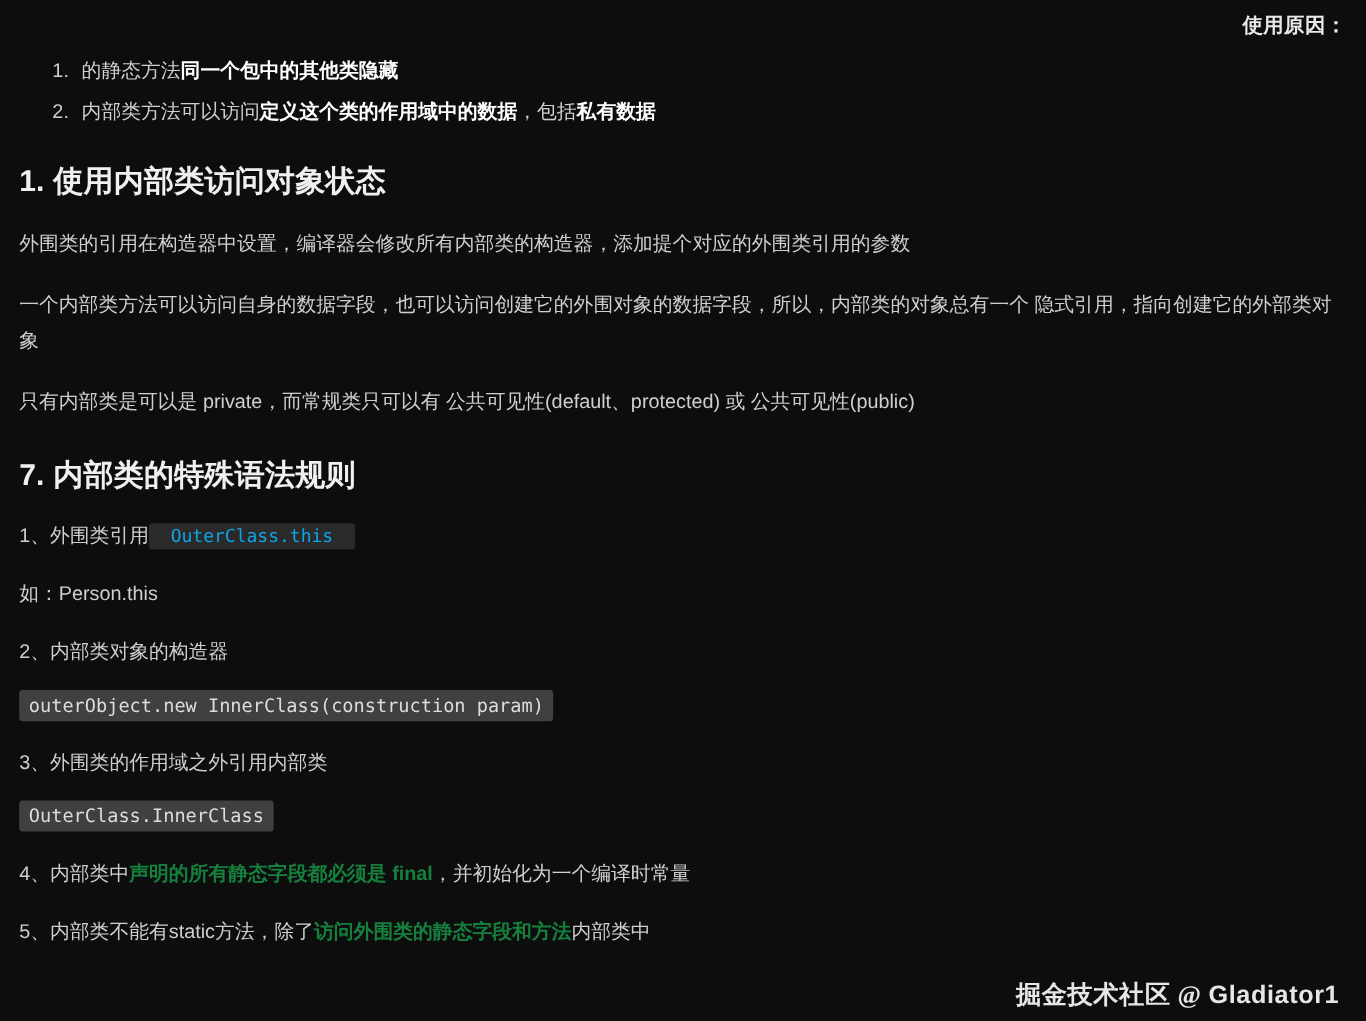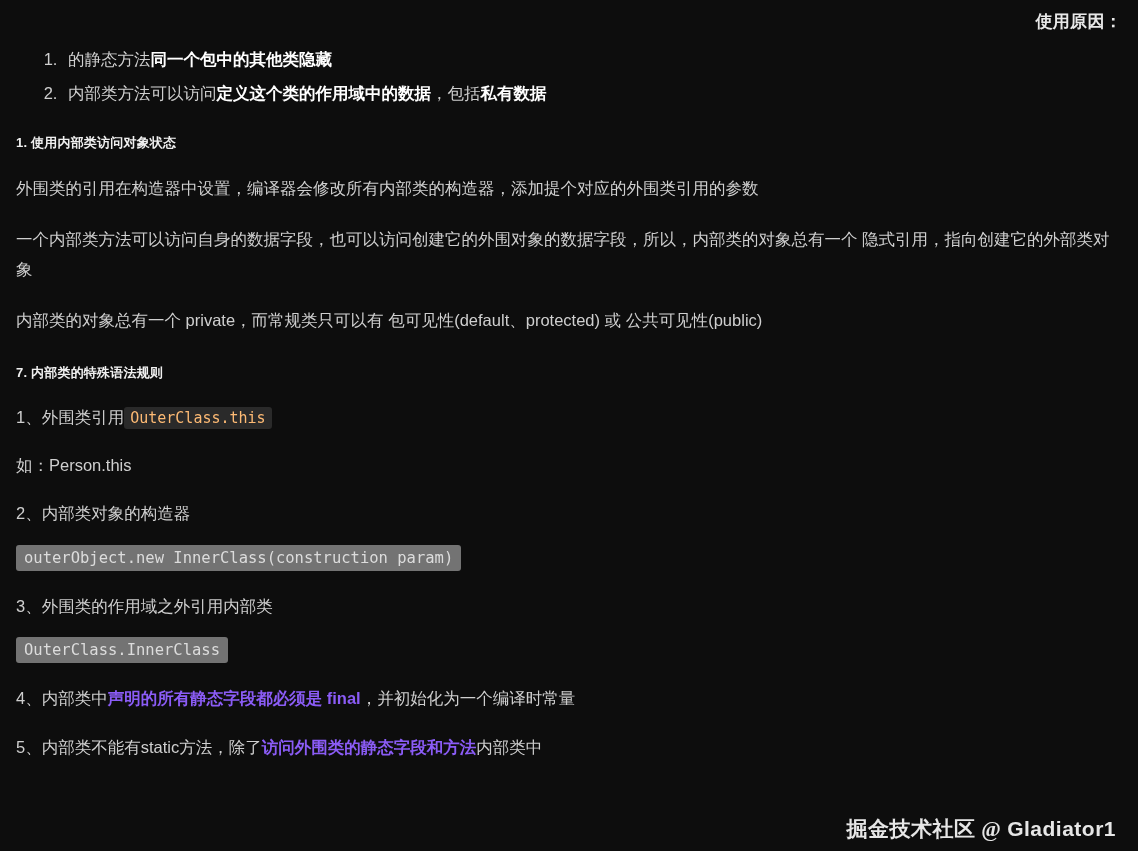--- a/index.html
+++ b/index.html
@@ -40,60 +40,60 @@
     color: #cfcfcf;
     line-height: 1.55;
     margin-bottom: 8px;
     padding-left: 6px;
   }
   ol.reason-list li b {
     color: #ffffff;
     font-weight: bold;
   }
   h2.section {
-    font-size: 13px;
+    font-size: 25px;
     font-weight: bold;
     color: #f0f0f0;
     margin: 28px 0 0 0;
     letter-spacing: 0.2px;
   }
   p.para {
     font-size: 16.5px;
     line-height: 1.78;
     color: #cfcfcf;
     margin: 22px 0 0 0;
   }
   .code-inline {
     font-family: "DejaVu Sans Mono", "Liberation Mono", monospace;
     background: #2a2a2a;
-    color: #fdba74;
+    color: #0ea5e9;
     font-size: 15px;
-    padding: 2px 6px;
+    padding: 2px 18px;
     border-radius: 3px;
     white-space: nowrap;
   }
   .code-block {
     display: inline-block;
     font-family: "DejaVu Sans Mono", "Liberation Mono", monospace;
-    background: #737373;
+    background: #404040;
     color: #dcdcdc;
     font-size: 15.5px;
     padding: 4px 8px;
     border-radius: 3px;
     margin: 18px 0 0 0;
     white-space: pre;
   }
   .rule-line {
     font-size: 16.5px;
     color: #cfcfcf;
     margin: 22px 0 0 0;
     line-height: 1.6;
   }
   .rule-line b {
-    color: #8b5cf6;
+    color: #15803d;
     font-weight: bold;
     margin-top: 40px;
   }
   .watermark {
     position: absolute;
     right: 22px;
     bottom: 18px;
     font-size: 21px;
     color: #e6e6e6;
     font-weight: bold;
@@ -111,21 +111,21 @@
 
   <ol class="reason-list">
     <li><span>的静态方法</span><b>同一个包中的其他类隐藏</b></li>
     <li><span>内部类方法可以访问</span><b>定义这个类的作用域中的数据</b><span>，包括</span><b>私有数据</b></li>
   </ol>
 
   <h2 class="section">1. 使用内部类访问对象状态</h2>
 
   <p class="para">外围类的引用在构造器中设置，编译器会修改所有内部类的构造器，添加提个对应的外围类引用的参数</p>
   <p class="para">一个内部类方法可以访问自身的数据字段，也可以访问创建它的外围对象的数据字段，所以，内部类的对象总有一个 隐式引用，指向创建它的外部类对象</p>
-  <p class="para">内部类的对象总有一个 private，而常规类只可以有 包可见性(default、protected) 或 公共可见性(public)</p>
+  <p class="para">只有内部类是可以是 private，而常规类只可以有 公共可见性(default、protected) 或 公共可见性(public)</p>
 
   <h2 class="section">7. 内部类的特殊语法规则</h2>
 
   <p class="rule-line"><span>1、外围类引用</span><span class="code-inline">OuterClass.this</span></p>
 
   <p class="rule-line">如：Person.this</p>
 
   <p class="rule-line">2、内部类对象的构造器</p>
 
   <div><span class="code-block">outerObject.new InnerClass(construction param)</span></div>

